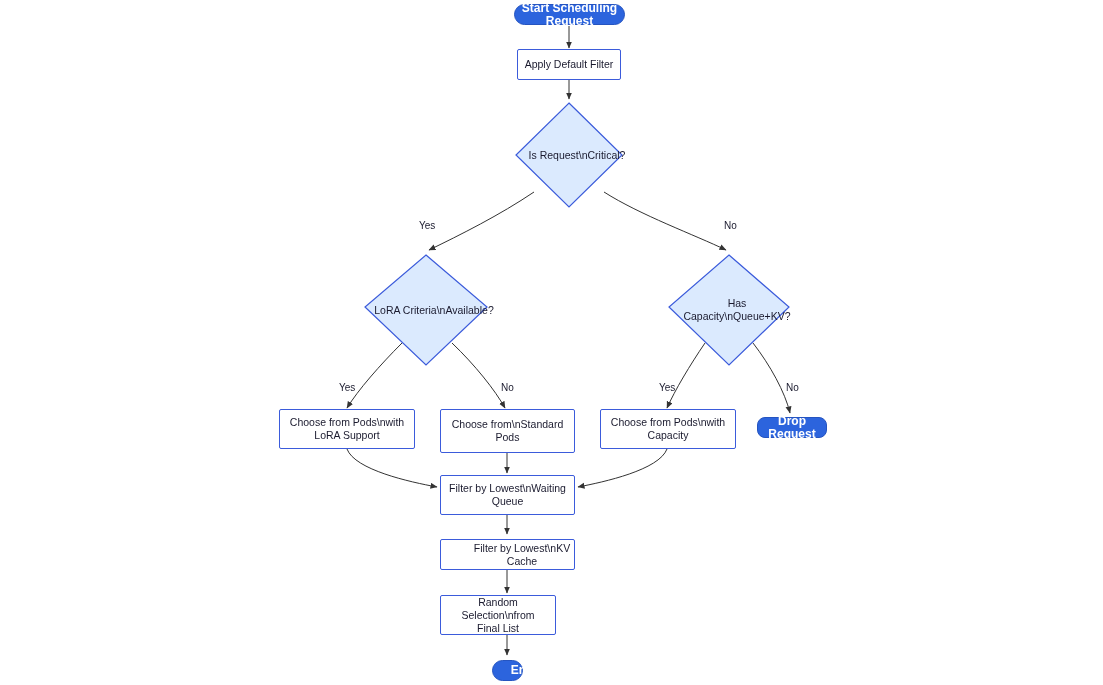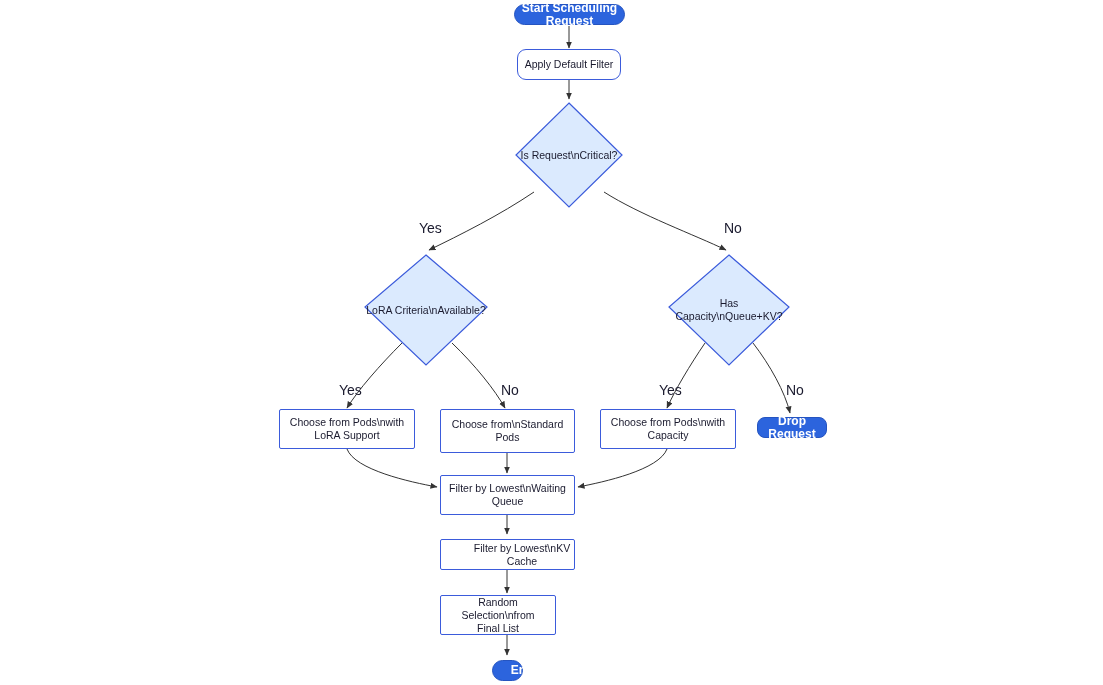--- a/index.html
+++ b/index.html
@@ -44,36 +44,36 @@
     border-radius: 12px;
     color: #ffffff;
     font-weight: bold;
     font-size: 12px;
   }
   .node-diamond-wrap {
     position: absolute;
   }
   .node-diamond-label {
     position: absolute;
-    left: 0;
+    left: 8px;
     top: 0;
     width: 100%;
     height: 100%;
     display: flex;
     align-items: center;
     justify-content: center;
     text-align: center;
     font-size: 10.5px;
     line-height: 13px;
     color: #1a1a2e;
     white-space: pre-line;
   }
   .edge-label {
     position: absolute;
-    font-size: 14px;
+    font-size: 10px;
     color: #1a1a2e;
     background: transparent;
     white-space: nowrap;
   }
 </style>
 </head>
 <body>
 
 <svg id="diagram" viewBox="0 0 1103 685">
   <defs>
@@ -103,21 +103,21 @@
     <path d="M507,515 L507,534" marker-end="url(#arrow)"></path>
     <path d="M507,570 L507,593" marker-end="url(#arrow)"></path>
     <path d="M507,635 L507,655" marker-end="url(#arrow)"></path>
   </g>
 </svg>
 
 <div class="node node-round" style="left:514px; top:4px; width:111px; height:21px;">
   <span>Start Scheduling Request</span>
 </div>
 
-<div class="node node-rect" style="left:517px; top:49px; width:104px; height:31px;border-radius:9px;">
+<div class="node node-rect" style="left:517px; top:49px; width:104px; height:31px;">
   <span>Apply Default Filter</span>
 </div>
 
 <div class="node-diamond-wrap" style="left:516px; top:103px; width:106px; height:104px;">
   <div class="node-diamond-label">Is Request\nCritical?</div>
 </div>
 
 <div class="node-diamond-wrap" style="left:365px; top:255px; width:122px; height:110px;">
   <div class="node-diamond-label">LoRA Criteria\nAvailable?</div>
 </div>

